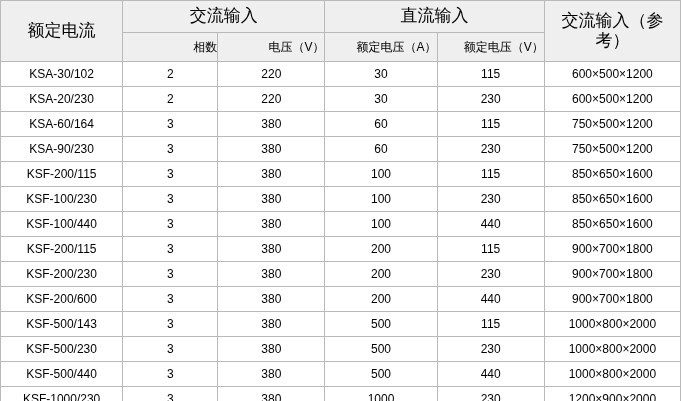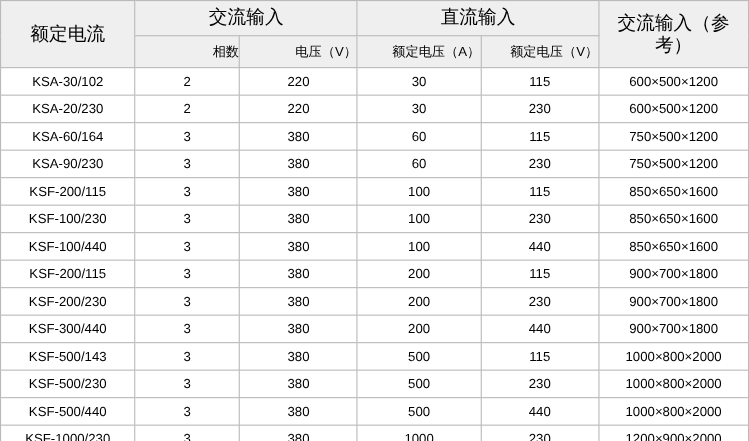--- a/index.html
+++ b/index.html
@@ -146,21 +146,21 @@
       </tr>
       <tr>
         <td>KSF-200/230</td>
         <td>3</td>
         <td>380</td>
         <td>200</td>
         <td>230</td>
         <td>900×700×1800</td>
       </tr>
       <tr>
-        <td>KSF-300/440</td>
+        <td>KSF-200/600</td>
         <td>3</td>
         <td>380</td>
         <td>200</td>
         <td>440</td>
         <td>900×700×1800</td>
       </tr>
       <tr>
         <td>KSF-500/143</td>
         <td>3</td>
         <td>380</td>

